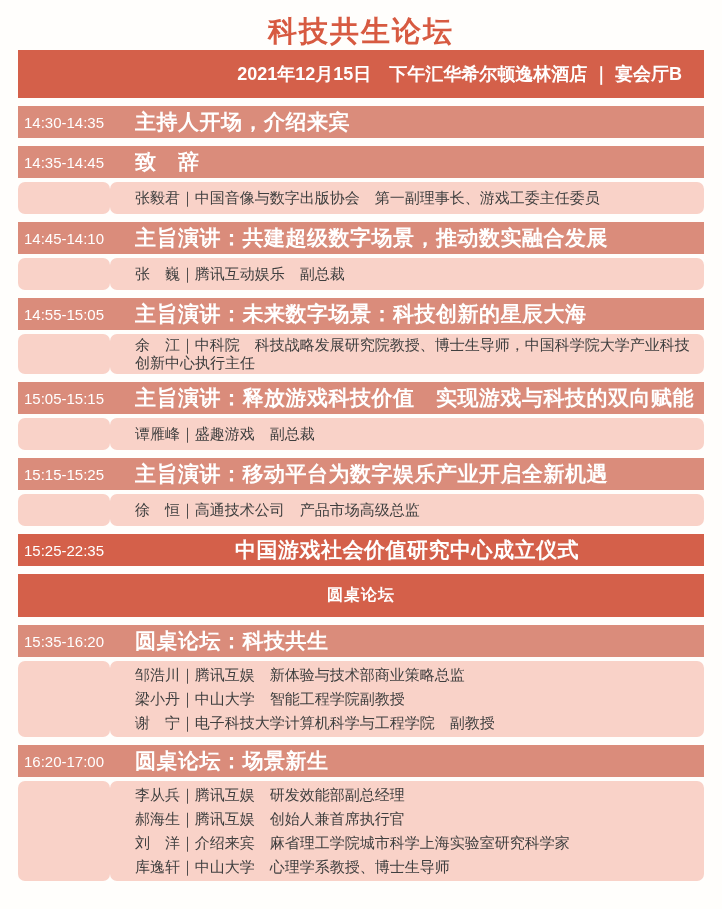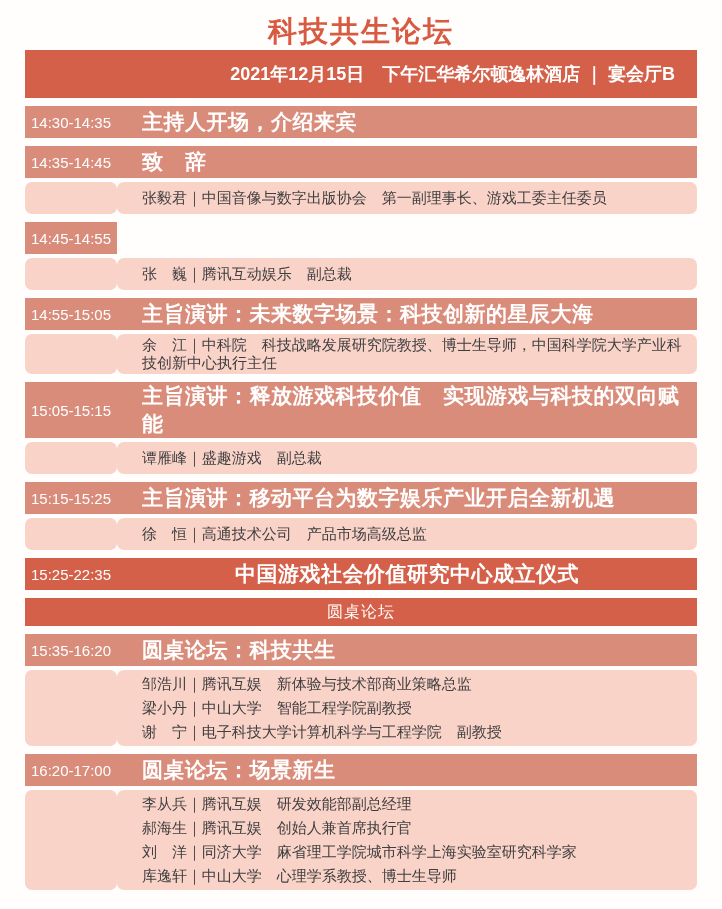--- a/index.html
+++ b/index.html
@@ -9,21 +9,21 @@
     --title-text:#D75A41;
     --detail-text:#3F3F3F;
     --white:#FFFFFF;
   }
   *{box-sizing:border-box;margin:0;padding:0;}
   html,body{width:722px;background:#FFFEFC;}
   body{
     height:909px;overflow:hidden;
     font-family:"Liberation Sans","DejaVu Sans",sans-serif;
   }
-  .page{width:722px;height:909px;padding:0 25px;}
+  .page{width:722px;height:909px;padding:0 18px;}
   .page-title{
     padding-top:12px;height:50px;
     text-align:center;font-size:29px;font-weight:bold;
     color:var(--title-text);letter-spacing:2px;
   }
   .header-bar{
     height:48px;background:var(--accent);
     display:flex;align-items:center;justify-content:flex-end;
     padding:0 22px;color:var(--white);font-weight:bold;font-size:18px;
   }
@@ -47,23 +47,23 @@
     justify-content:center;padding-left:0;
   }
   .detail-row .cell{background:var(--pink);min-height:32px;border-radius:7px;}
   .detail-cell{
     flex:1;flex-direction:column;align-items:flex-start;justify-content:center;
     padding:2px 10px 2px 25px;color:var(--detail-text);font-size:15px;
   }
   .speaker-line{line-height:24px;min-height:24px;display:block;}
   .detail-row .detail-cell.single .speaker-line{line-height:18px;min-height:18px;}
   .section-bar{
-    height:28px;background:var(--accent);
+    height:43px;background:var(--accent);
     display:flex;align-items:center;justify-content:center;
-    color:var(--white);font-weight:normal;font-size:16px;letter-spacing:1px;
+    color:var(--white);font-weight:bold;font-size:16px;letter-spacing:1px;
   }
 </style>
 </head>
 <body>
 
 <div class="page">
   <div class="page-title">科技共生论坛</div>
 
   <div class="header-bar">
     <span>2021年12月15日　下午</span>
@@ -84,21 +84,22 @@
         </div>
         <div class="row detail-row">
           <div class="cell time-cell"></div>
           <div class="cell detail-cell single">
             <span class="speaker-line">张毅君｜中国音像与数字出版协会　第一副理事长、游戏工委主任委员</span>
           </div>
         </div>
       </div>
       <div class="block">
         <div class="row header-row">
-          <div class="cell time-cell">14:45-14:55</div>
+          <div class="cell time-cell">14:45-14:10</div>
+          <div class="cell event-cell">主旨演讲：共建超级数字场景，推动数实融合发展</div>
         </div>
         <div class="row detail-row">
           <div class="cell time-cell"></div>
           <div class="cell detail-cell single">
             <span class="speaker-line">张　巍｜腾讯互动娱乐　副总裁</span>
           </div>
         </div>
       </div>
       <div class="block">
         <div class="row header-row">
@@ -160,19 +161,19 @@
       <div class="block">
         <div class="row header-row">
           <div class="cell time-cell">16:20-17:00</div>
           <div class="cell event-cell">圆桌论坛：场景新生</div>
         </div>
         <div class="row detail-row">
           <div class="cell time-cell"></div>
           <div class="cell detail-cell">
             <span class="speaker-line">李从兵｜腾讯互娱　研发效能部副总经理</span>
             <span class="speaker-line">郝海生｜腾讯互娱　创始人兼首席执行官</span>
-            <span class="speaker-line">刘　洋｜同济大学　麻省理工学院城市科学上海实验室研究科学家</span>
+            <span class="speaker-line">刘　洋｜介绍来宾　麻省理工学院城市科学上海实验室研究科学家</span>
             <span class="speaker-line">库逸轩｜中山大学　心理学系教授、博士生导师</span>
           </div>
         </div>
       </div>
     </div>
 </div>
 
 </body></html>

